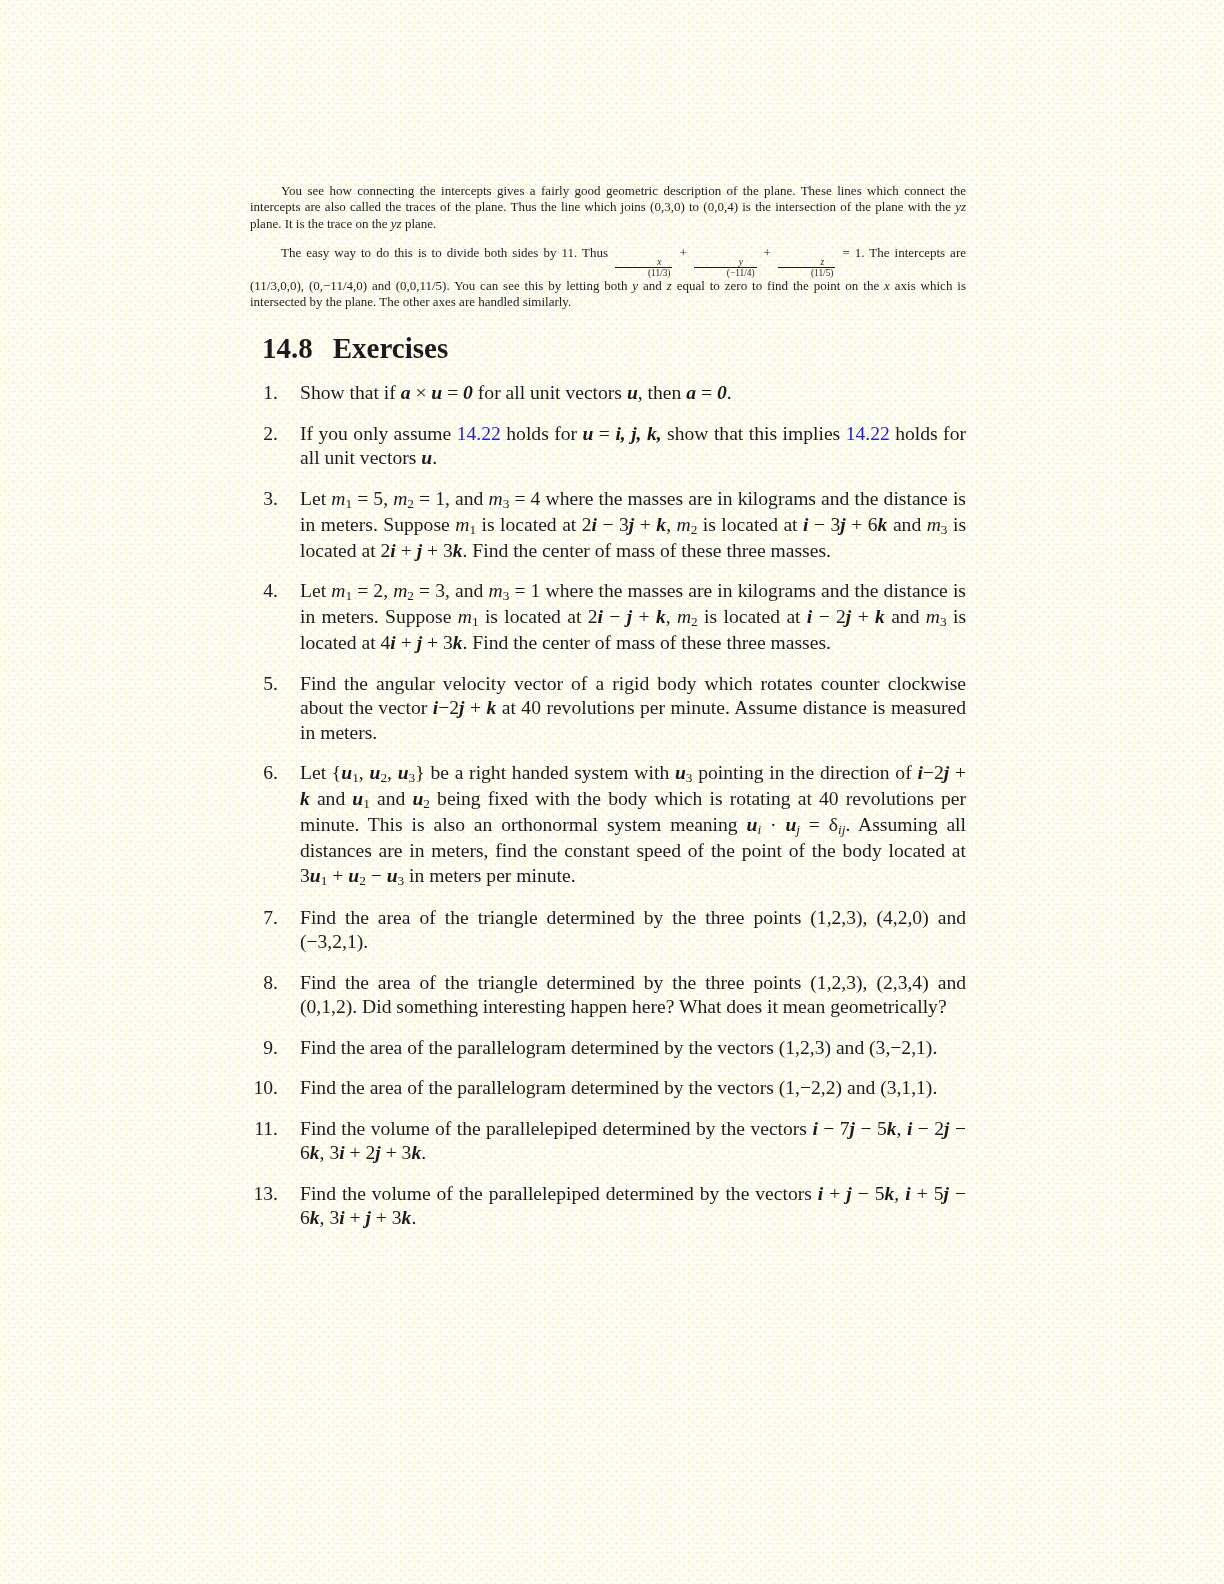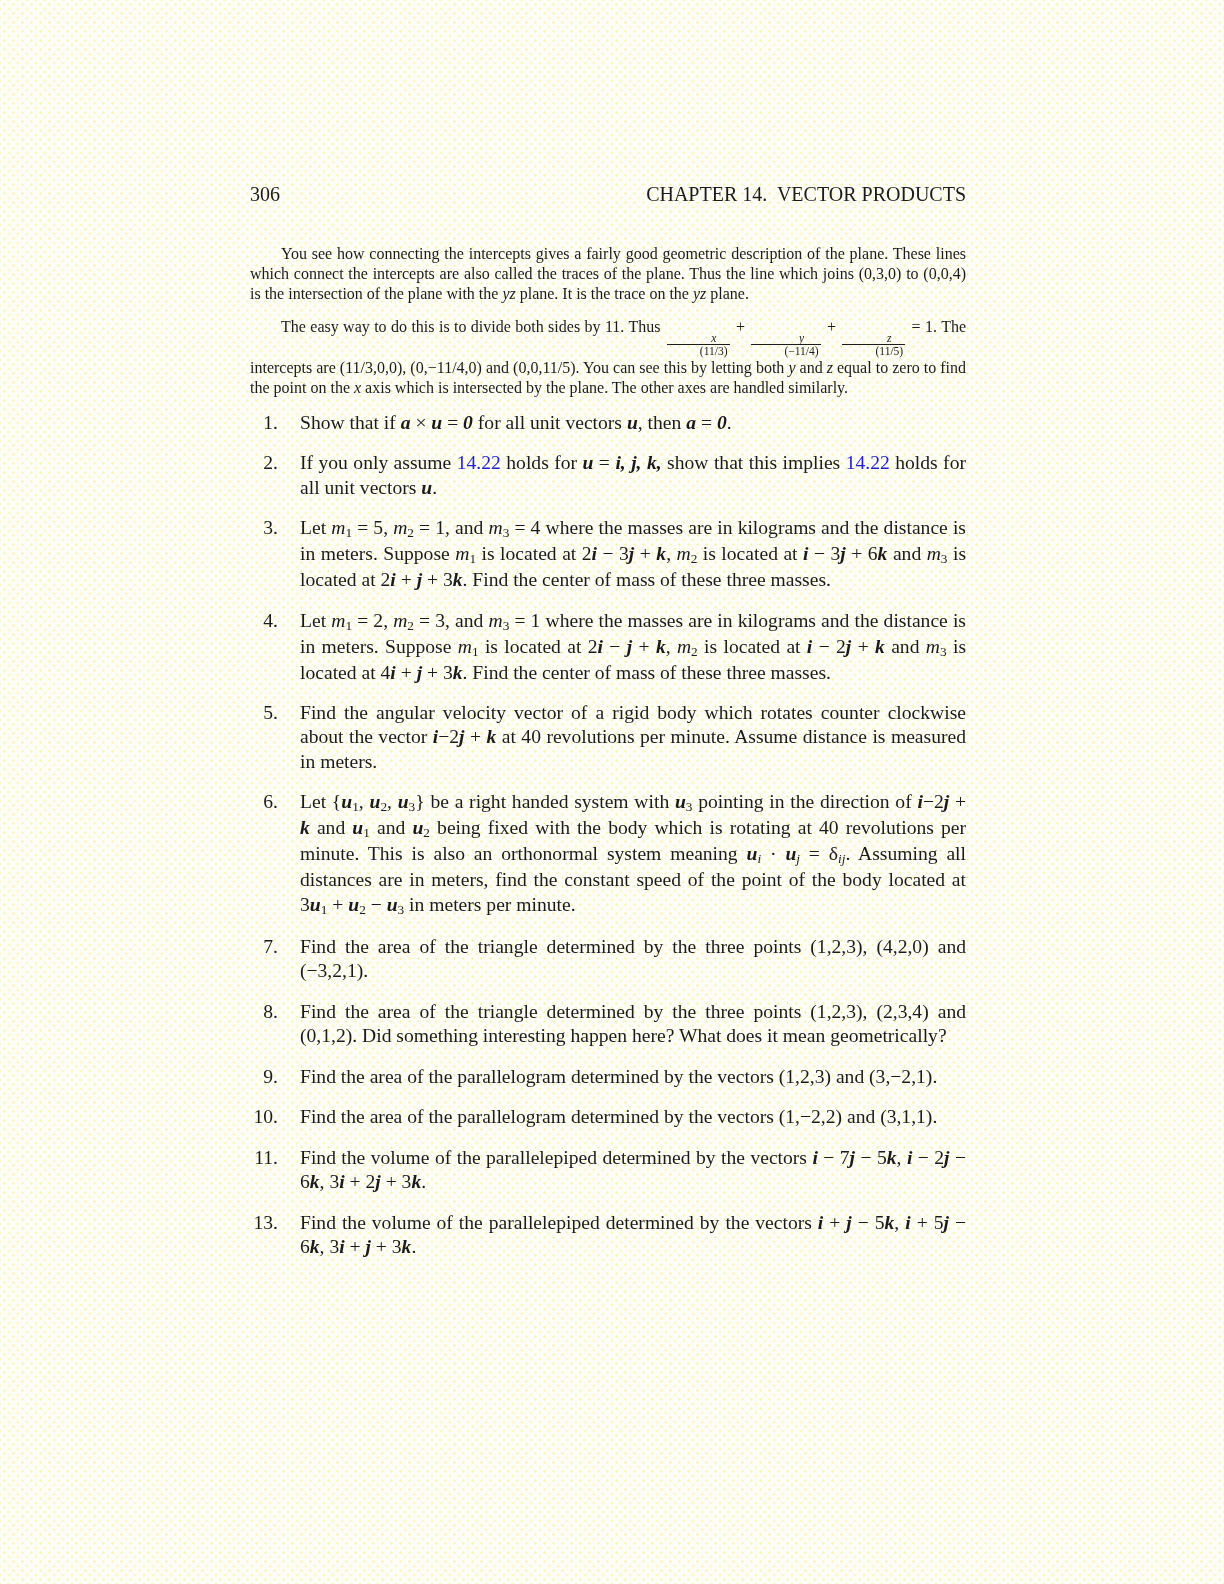--- a/index.html
+++ b/index.html
@@ -10,21 +10,21 @@
     background-color:#fdfdf8;
     background-image:
       radial-gradient(circle,#ffef9c 0.8px,rgba(255,239,156,0) 1.4px),
       radial-gradient(circle,#ffef9c 0.8px,rgba(255,239,156,0) 1.4px);
     background-size:9px 9px;
     background-position:0 0,4.5px 4.5px;
   }
   .content{position:absolute;left:250px;top:183px;width:716px;}
   .pagehead{display:flex;justify-content:space-between;font-size:20px;margin-bottom:38px;}
   .pagehead span{white-space:pre;}
-  p.body{font-size:16px;line-height:1.25;text-align:justify;margin:0 0 13px 0;}
+  p.body{font-size:13px;line-height:1.25;text-align:justify;margin:0 0 13px 0;}
   p.indent{text-indent:31px;}
   p.example-head{margin:24px 0 16px 0;text-indent:0;}
   .exlabel{font-weight:bold;margin-right:10px;}
   h2.section{font-size:29px;font-weight:bold;margin:22px 0 16px 12px;}
   .sectitle{margin-left:20px;}
   ol.exlist{list-style:none;margin:0;padding:0;}
   li.exercise{display:flex;margin-bottom:16px;font-size:19.6px;line-height:1.25;}
   .exnum{flex:0 0 28px;width:28px;text-align:right;}
   .extext{margin-left:22px;flex:1;text-align:justify;}
   .s-n{}
@@ -36,39 +36,38 @@
   .frac{display:inline-flex;flex-direction:column;align-items:center;
         font-size:0.72em;line-height:1.08;vertical-align:-0.85em;margin:0 2px;}
   .fnum{font-style:italic;}
   .fden{border-top:1.3px solid #1b1b1b;padding:0 2px;}
 </style>
 </head>
 <body style="--link: #2222cc; color: rgb(27, 27, 27);">
 
 <div class="content">
 
-  <div class="pagehead">
-    <span>306</span>
-    <span>CHAPTER 14.  VECTOR PRODUCTS</span>
-  </div>
 
   <p class="body indent" id="intro-para"><span class="s-n">You see how connecting the intercepts gives a fairly good geometric description of the plane. These lines which connect the intercepts are also called the traces of the plane. Thus the line which joins (0,3,0) to (0,0,4) is the intersection of the plane with the </span><span class="s-i">yz</span><span class="s-n"> plane. It is the trace on the </span><span class="s-i">yz</span><span class="s-n"> plane.</span></p>
 
 
   <p class="body indent" id="example-para"><span class="s-n">The easy way to do this is to divide both sides by 11. Thus </span><span class="frac">
         <span class="fnum">x</span>
         <span class="fden">(11/3)</span>
       </span><span class="s-n"> + </span><span class="frac">
         <span class="fnum">y</span>
         <span class="fden">(−11/4)</span>
       </span><span class="s-n"> + </span><span class="frac">
         <span class="fnum">z</span>
         <span class="fden">(11/5)</span>
       </span><span class="s-n"> = 1. The intercepts are (11/3,0,0), (0,−11/4,0) and (0,0,11/5). You can see this by letting both </span><span class="s-i">y</span><span class="s-n"> and </span><span class="s-i">z</span><span class="s-n"> equal to zero to find the point on the </span><span class="s-i">x</span><span class="s-n"> axis which is intersected by the plane. The other axes are handled similarly.</span></p>
 
+  <h2 class="section">
+    <span>14.8</span><span class="sectitle">Exercises</span>
+  </h2>
 
   <ol class="exlist" id="exlist">
       <li class="exercise">
         <span class="exnum">1.</span>
         <div class="extext"><span class="s-n">Show that if </span><span class="s-v">a</span><span class="s-n"> × </span><span class="s-v">u</span><span class="s-n"> = </span><span class="s-v">0</span><span class="s-n"> for all unit vectors </span><span class="s-v">u</span><span class="s-n">, then </span><span class="s-v">a</span><span class="s-n"> = </span><span class="s-v">0</span><span class="s-n">.</span></div>
       </li>
       <li class="exercise">
         <span class="exnum">2.</span>
         <div class="extext"><span class="s-n">If you only assume </span><span class="s-a">14.22</span><span class="s-n"> holds for </span><span class="s-v">u</span><span class="s-n"> = </span><span class="s-v">i, j, k,</span><span class="s-n"> show that this implies </span><span class="s-a">14.22</span><span class="s-n"> holds for all unit vectors </span><span class="s-v">u</span><span class="s-n">.</span></div>
       </li>

